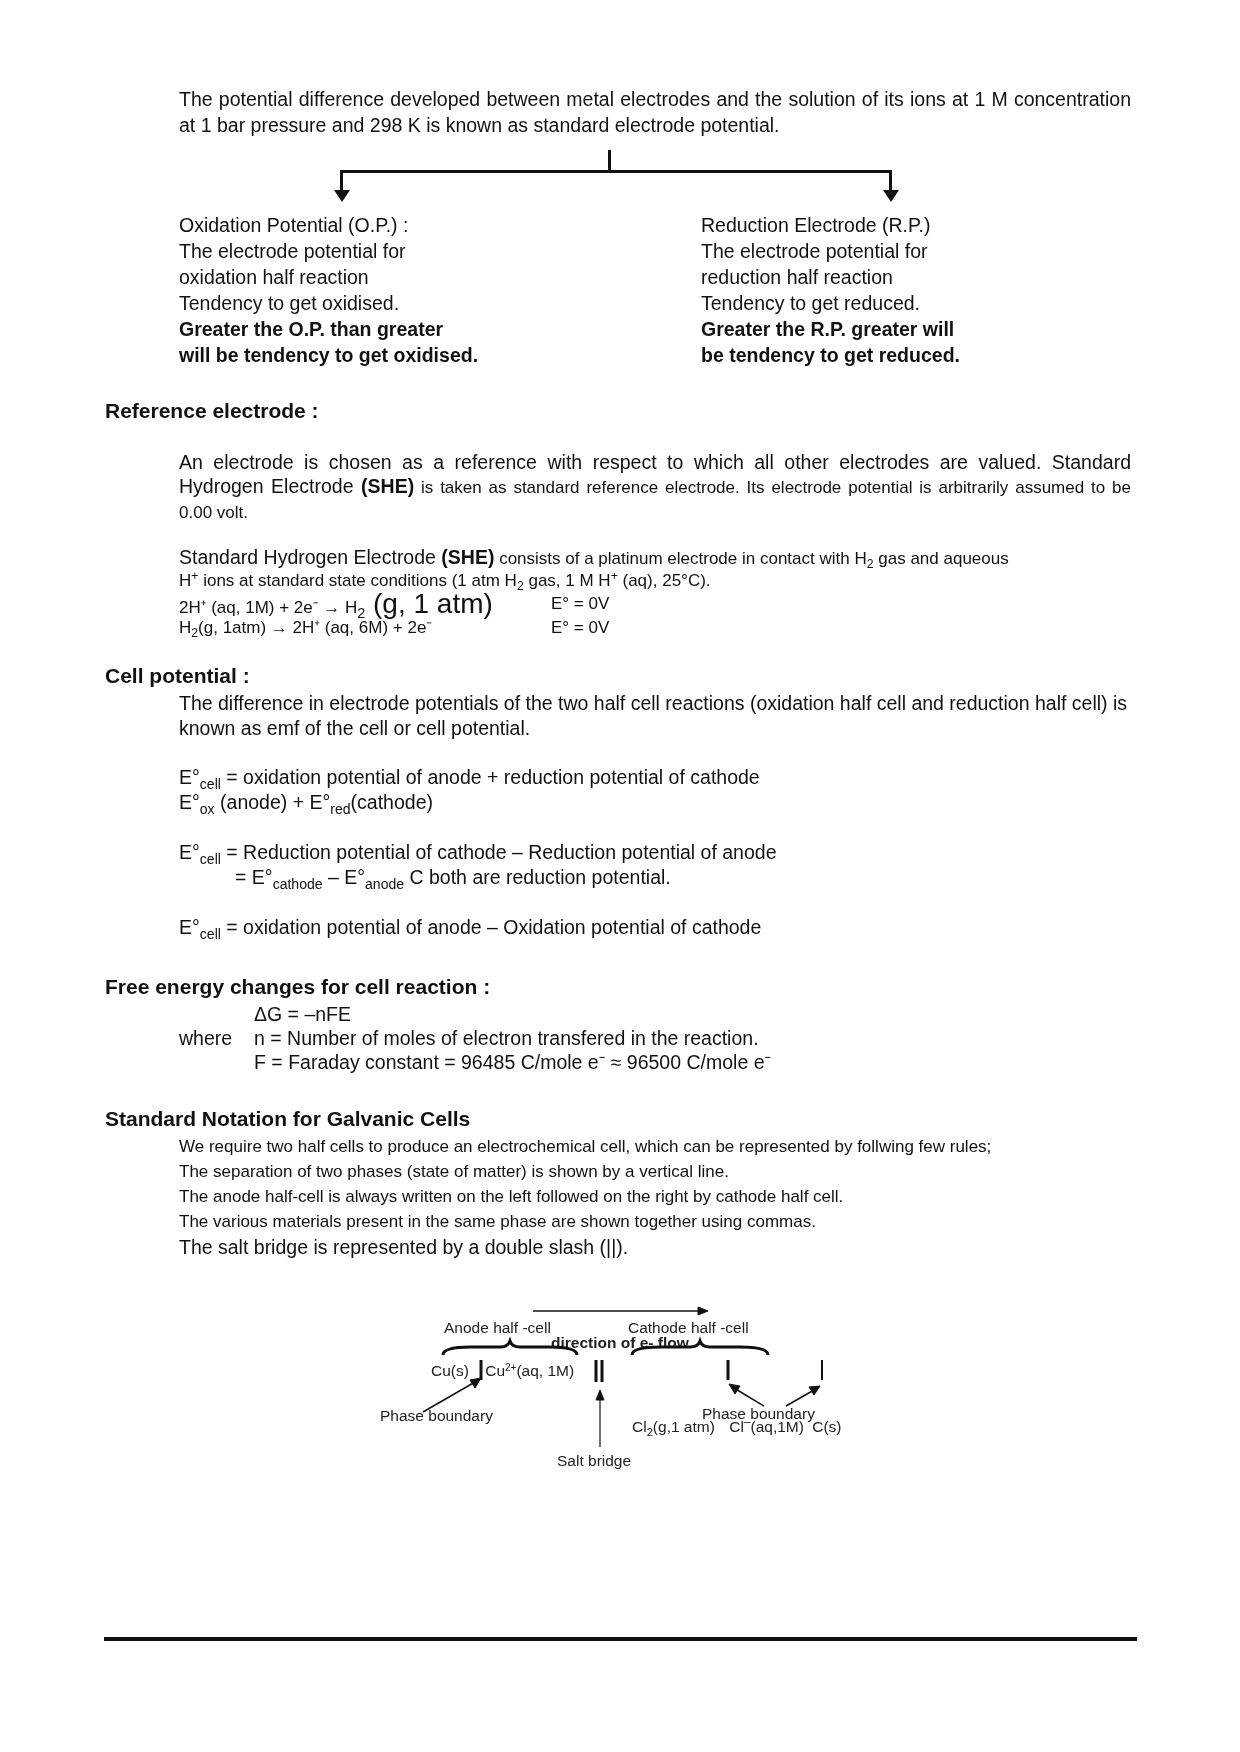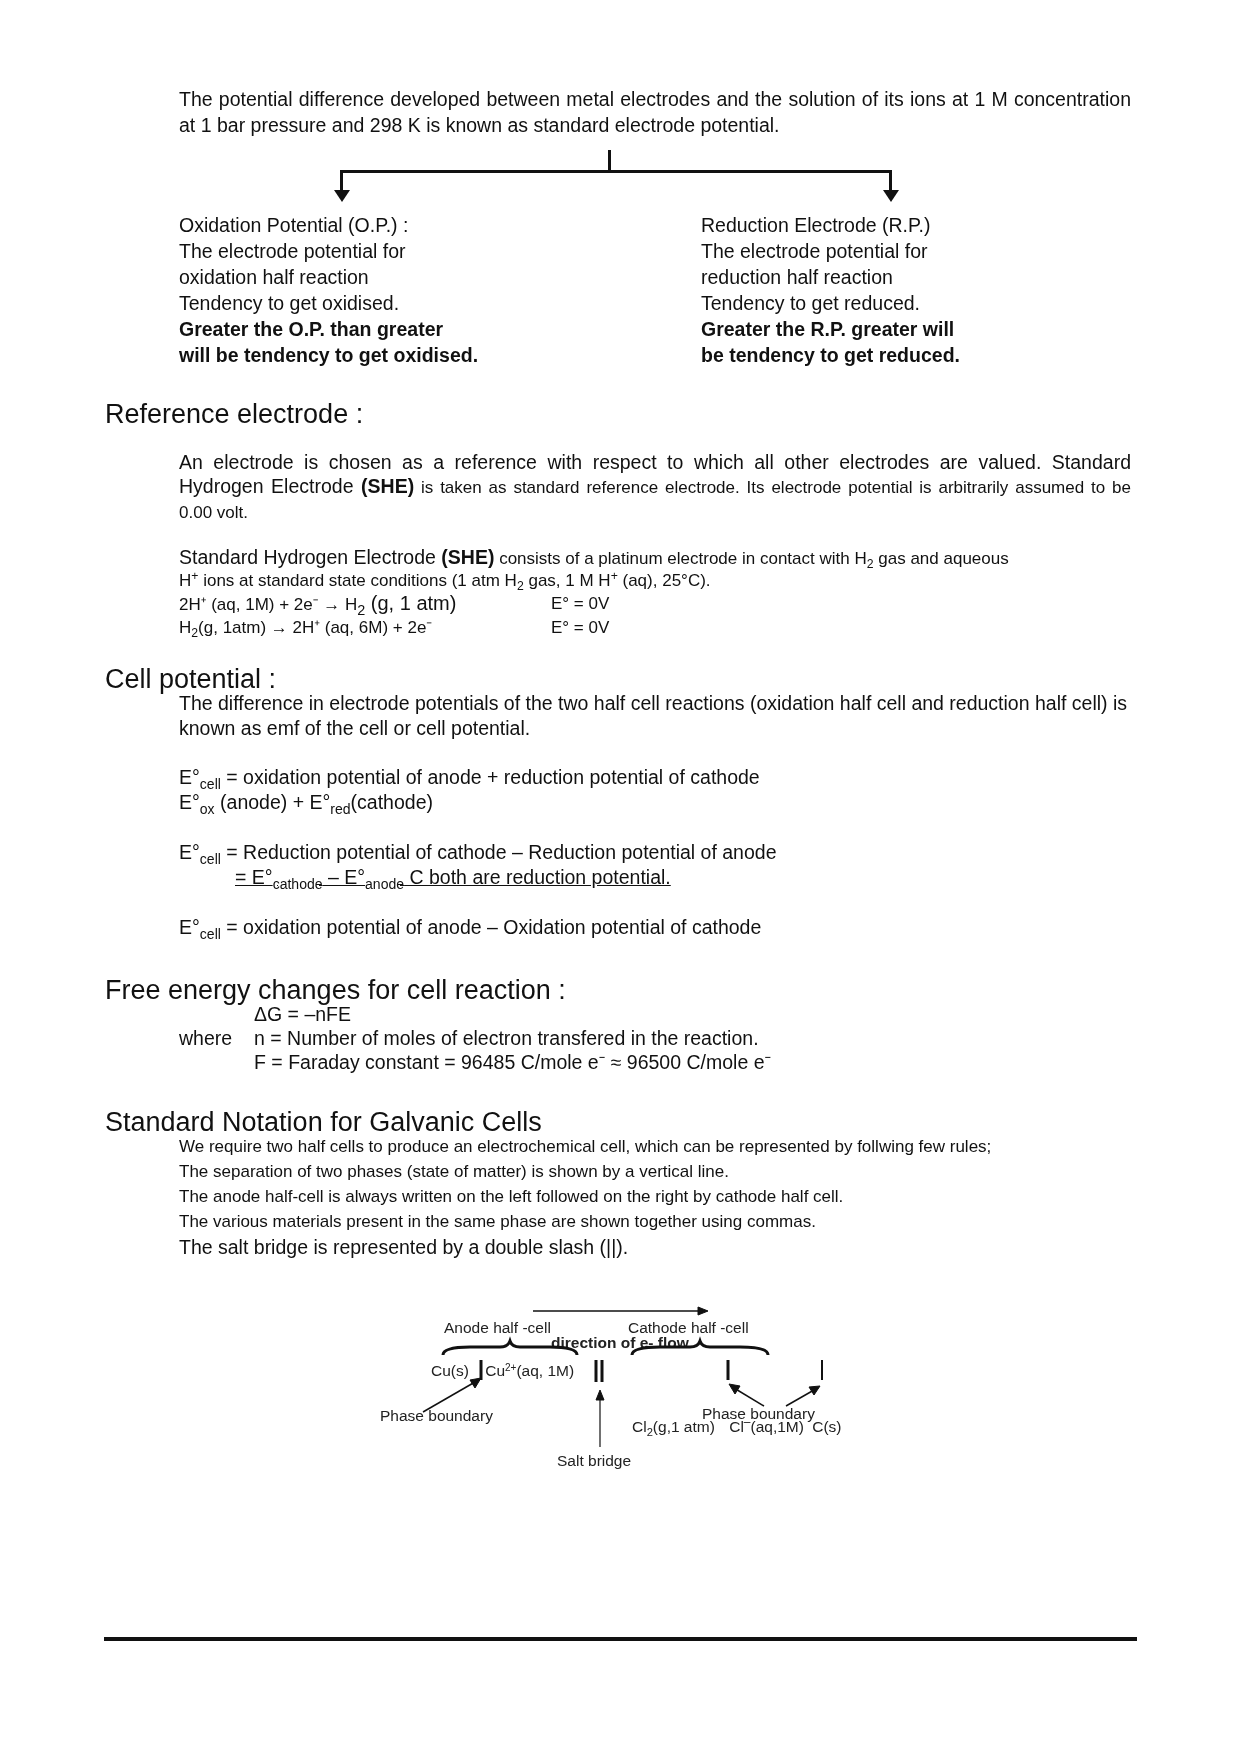--- a/index.html
+++ b/index.html
@@ -1,21 +1,21 @@
 <!DOCTYPE html>
 <html><head>
 <meta charset="utf-8">
 <style>
   html, body { margin:0; padding:0; background:#fff; }
   body { width:1240px; height:1752px; position:relative; overflow:hidden;
          font-family:"Liberation Sans", sans-serif; color:#111; }
   .abs { position:absolute; }
   .p { font-size:19.5px; line-height:26px; }
   .small { font-size:17px; line-height:23px; }
-  .h { font-weight:normal; font-size:27px; }
+  .h { font-weight:bold; font-size:21px; }
   .b { font-weight:bold; }
   sub { font-size:0.72em; vertical-align:-0.35em; line-height:0; }
   sup { font-size:0.72em; vertical-align:0.5em; line-height:0; }
   .just { text-align:justify; text-align-last:left; }
   .line { position:absolute; background:#111; }
   .diag { font-size:15.5px; line-height:18px; color:#222; }
 </style>
 </head>
 <body>
 
@@ -55,40 +55,40 @@
 </div>
 
 <div class="abs" style="left:179px; top:545px; width:960px;">
   <div class="p" style="line-height:24px;">
     <span>Standard Hydrogen Electrode </span><span class="b">(SHE)</span><span class="small">  consists of a platinum electrode in contact with H</span><span class="small"><sub>2</sub></span><span class="small"> gas and aqueous</span>
   </div>
   <div class="small" style="line-height:22px;">
     <span>H</span><sup>+</sup><span> ions at standard state conditions (1 atm H</span><sub>2</sub><span> gas, 1 M H</span><sup>+</sup><span> (aq), 25°C).</span>
   </div>
   <div class="small" style="position:relative; height:24px;">
-    <span>2H⁺ (aq, 1M) + 2e⁻   →  H</span><span style="font-size:20px;"><sub>2</sub></span><span style="font-size:20px;"> (g, 1 atm)</span>
+    <span>2H⁺ (aq, 1M) + 2e⁻   →  H</span><span style="font-size:20px;"><sub>2</sub></span><span style="font-size:28px;"> (g, 1 atm)</span>
     <span style="position:absolute; left:372px; top:0;">E° = 0V</span>
   </div>
   <div class="small" style="position:relative; height:24px;">
     <span>H</span><sub>2</sub><span>(g, 1atm)  →  2H⁺ (aq, 6M) + 2e⁻</span>
     <span style="position:absolute; left:372px; top:0;">E° = 0V</span>
   </div>
 </div>
 
 <div class="abs h" style="left:105px; top:664px;">Cell potential :</div>
 <div class="abs p" style="left:179px; top:691px; width:952px; line-height:25px;">The difference in electrode potentials of the two half cell reactions (oxidation half cell and reduction half cell) is known as emf of the cell or cell potential.</div>
 
 <div class="abs p" style="left:179px; top:765px; width:900px; line-height:25px;">
   <div><span>E°</span><sub>cell</sub><span> = oxidation potential of anode + reduction potential of cathode</span></div>
   <div><span>E°</span><sub>ox</sub><span> (anode) + E°</span><sub>red</sub><span>(cathode)</span></div>
 </div>
 
 <div class="abs p" style="left:179px; top:840px; width:900px; line-height:25px;">
   <div><span>E°</span><sub>cell</sub><span> = Reduction potential of cathode – Reduction potential of anode</span></div>
-  <div style="padding-left:56px;text-decoration:underline;"><span>= E°</span><sub>cathode</sub><span> – E°</span><sub>anode</sub><span> C both are reduction potential.</span></div>
+  <div style="padding-left:56px;"><span>= E°</span><sub>cathode</sub><span> – E°</span><sub>anode</sub><span> C both are reduction potential.</span></div>
 </div>
 
 <div class="abs p" style="left:179px; top:914px; width:900px;">
   <span>E°</span><sub>cell</sub><span> = oxidation potential of anode – Oxidation potential of cathode</span>
 </div>
 
 <div class="abs h" style="left:105px; top:975px;">Free energy changes for cell reaction :</div>
 <div class="abs p" style="left:254px; top:1002px; line-height:24px;text-align:right;">ΔG = –nFE</div>
 <div class="abs p" style="left:179px; top:1026px; line-height:24px;">where</div>
 <div class="abs p" style="left:254px; top:1026px; line-height:24px;">n = Number of moles of electron transfered in the reaction.</div>

